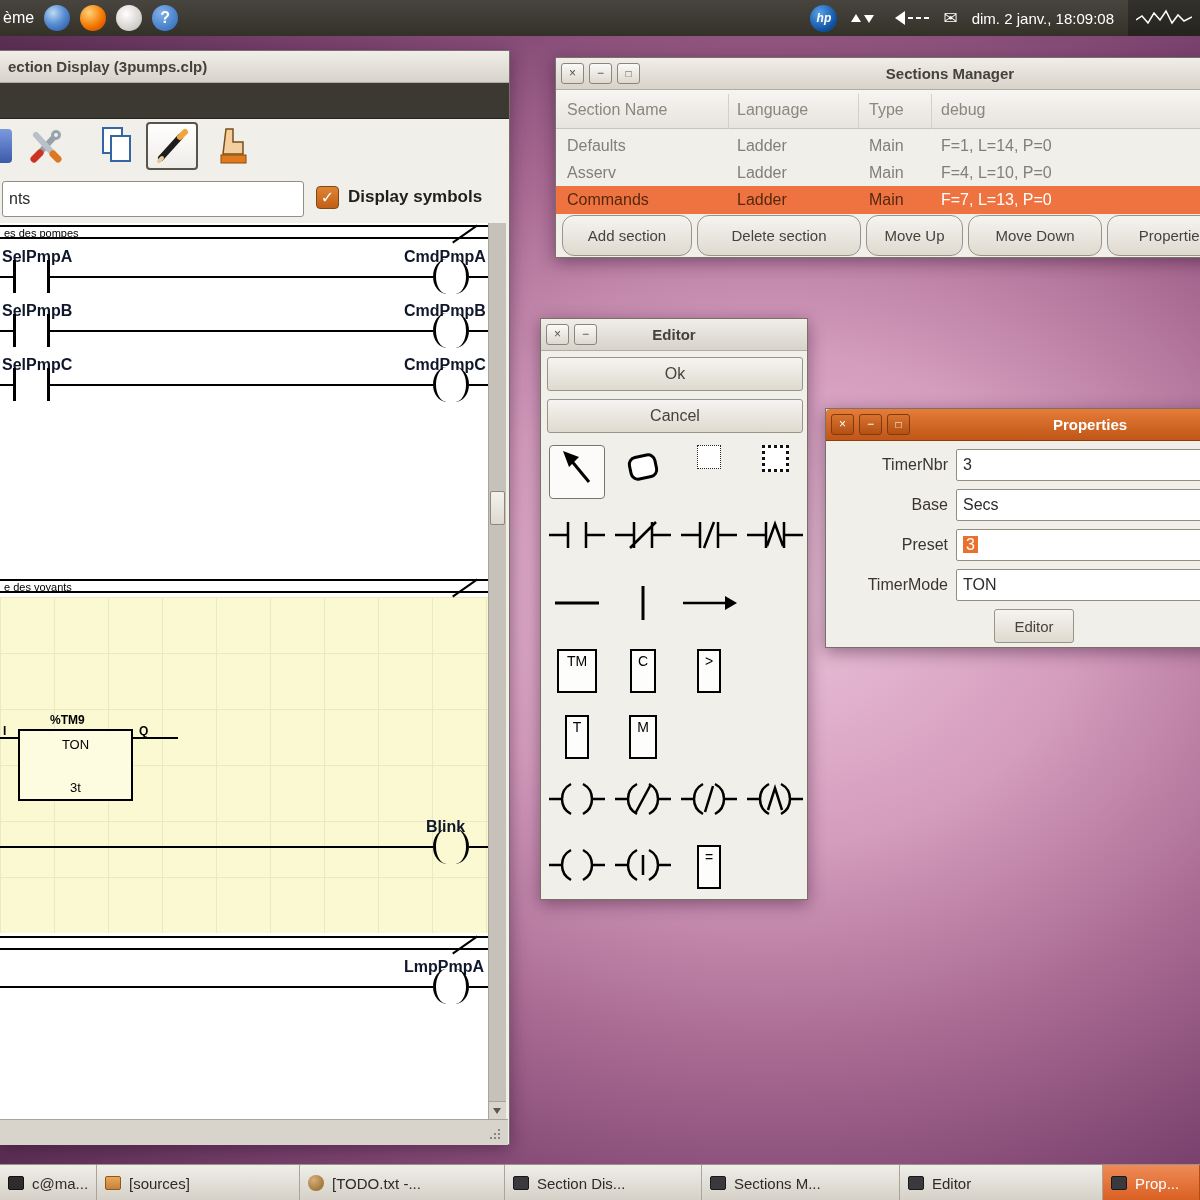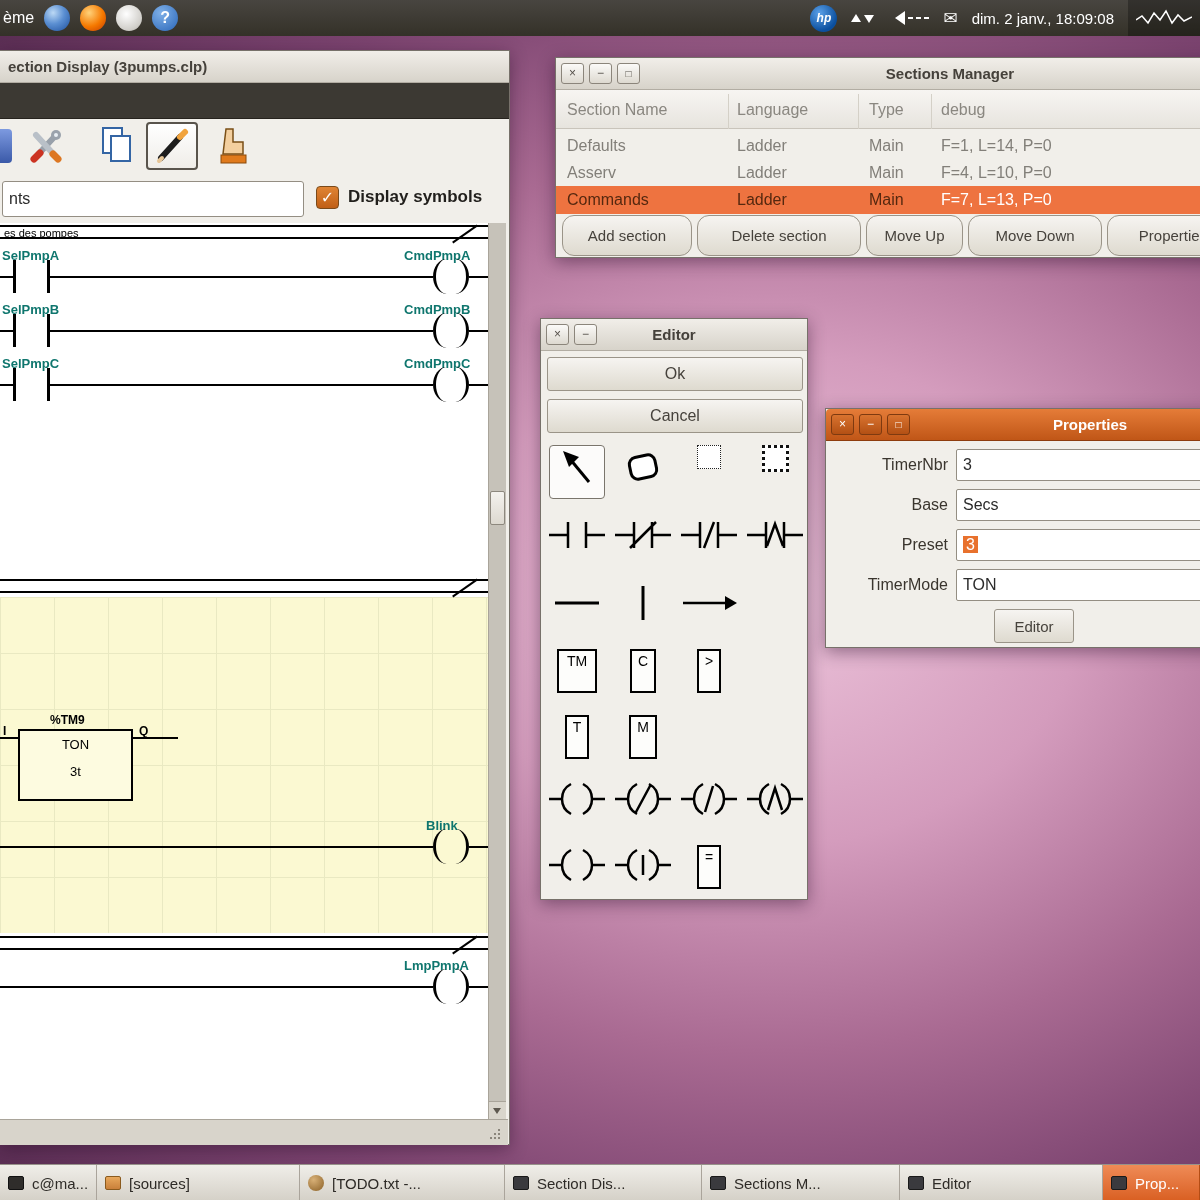--- a/index.html
+++ b/index.html
@@ -75,30 +75,30 @@
     background-size:54px 56px; z-index:1; }
   .sec-hdr { position:absolute; left:0; width:488px; height:14px; background:#fff; border-top:2px solid #000; border-bottom:2px solid #000; z-index:3; }
   .sec-hdr span { font-size:11px; line-height:12px; padding-left:4px; color:#000; display:block; }
   .slash { position:absolute; right:22px; top:-8px; width:2px; height:30px; background:#000; transform:rotate(55deg); }
   .rung { position:absolute; left:0; width:488px; height:60px; z-index:2; }
   .wire { position:absolute; top:29px; height:2px; background:#000; }
   .cbar { position:absolute; top:13px; width:3px; height:33px; background:#000; }
   .paren { position:absolute; top:12px; width:14px; height:35px; }
   .pl { left:433px; border-left:3px solid #000; border-radius:14px 0 0 14px / 18px 0 0 18px; }
   .pr { left:455px; border-right:3px solid #000; border-radius:0 14px 14px 0 / 0 18px 18px 0; }
-  .llbl { position:absolute; top:1px; font-size:13px; font-weight:bold; color:#0f766e; white-space:nowrap; }
+  .llbl { position:absolute; top:1px; font-size:16px; font-weight:bold; color:#0f172a; white-space:nowrap; }
   .c-lbl { left:2px; }
   .o-lbl { left:404px; }
   .timer { position:absolute; left:0; top:490px; width:200px; height:110px; z-index:2; }
   .t-name { position:absolute; left:50px; top:0; font-size:12px; font-weight:bold; }
   .t-in { position:absolute; left:3px; top:11px; font-size:12px; font-weight:bold; }
   .t-out { position:absolute; left:139px; top:11px; font-size:12px; font-weight:bold; }
   .t-box { position:absolute; left:18px; top:16px; width:115px; height:72px; border:2px solid #000; background:#fdfbe0; }
   .t-mode { position:absolute; left:0; right:0; top:6px; text-align:center; font-size:13px; }
-  .t-preset { position:absolute; left:0; right:0; bottom:20px; text-align:center; font-size:13px; }
+  .t-preset { position:absolute; left:0; right:0; bottom:4px; text-align:center; font-size:13px; }
   .t-wire { top:24px; }
 
   .vscroll { position:absolute; left:488px; top:172px; width:18px; height:896px; background:#c6c2b9; border-left:1px solid #a9a49a; }
   .vthumb { position:absolute; left:1px; top:268px; width:15px; height:34px; background:linear-gradient(#f4f2ee,#ddd9d0);
     border:1px solid #8d887e; border-radius:2px; }
   .vstep { position:absolute; left:0; bottom:0; width:17px; height:18px; background:#d9d5cc; border-top:1px solid #a9a49a; }
   .vstep::after { content:""; position:absolute; left:4px; top:6px; border:4px solid transparent; border-top:6px solid #5d584f; }
   .win-bottom { position:absolute; left:0; top:1068px; width:508px; height:26px; background:#d8d4cb; border-top:1px solid #a9a49a; }
   .grip { position:absolute; right:6px; bottom:6px; width:12px; height:12px; }
   .grip::before { content:""; position:absolute; left:0; top:10px; width:2px; height:2px; background:#8a857b;
@@ -261,20 +261,21 @@
         <i class="wire" style="left:0;width:13px"></i>
         <i class="cbar" style="left:13px"></i>
         <i class="cbar" style="left:47px"></i>
         <i class="wire" style="left:50px;width:383px"></i>
         <i class="paren pl"></i>
         <i class="paren pr"></i>
         <i class="wire" style="left:469px;width:19px"></i>
       </div>
 
       <div class="sec-hdr" style="top:356px">
+        <span>e des voyants</span>
           <i class="slash"></i>
       </div>
 
 
       <div class="timer">
         <span class="t-name">%TM9</span>
         <span class="t-in">I</span>
         <span class="t-out">Q</span>
         <i class="wire t-wire" style="left:0;width:18px"></i>
         <i class="wire t-wire" style="left:133px;width:45px"></i>

